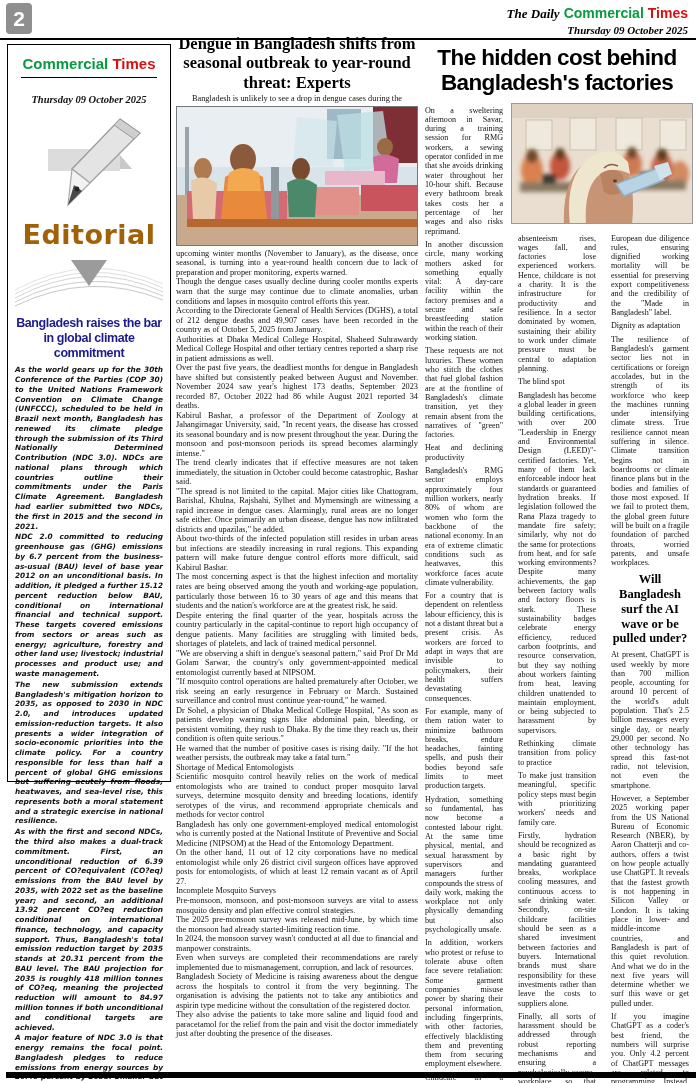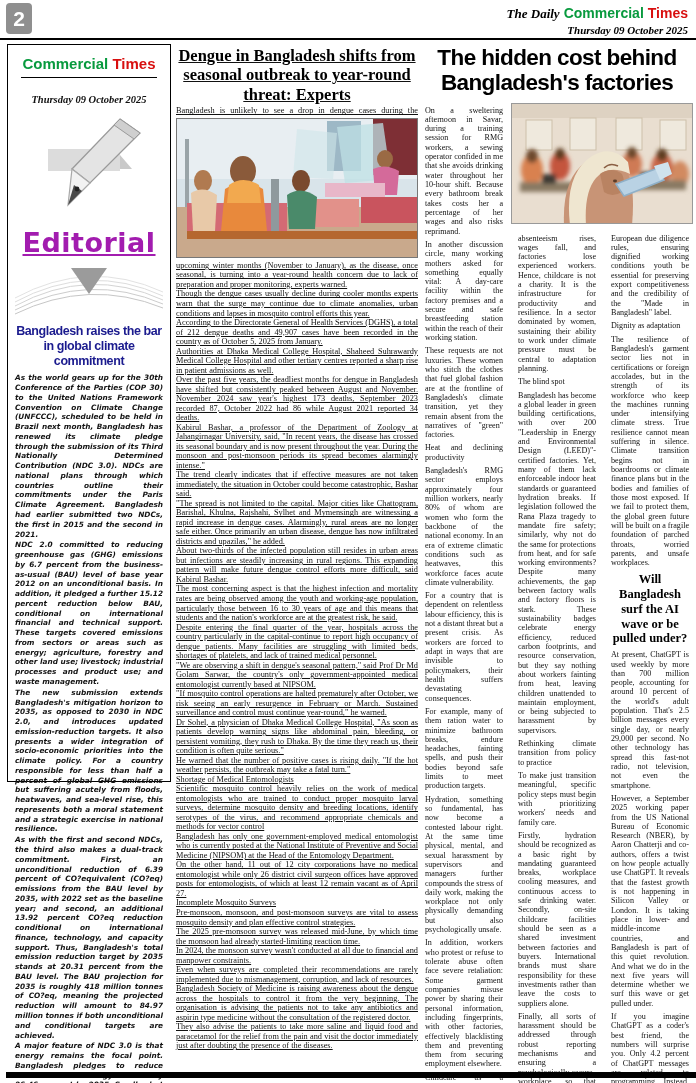--- a/index.html
+++ b/index.html
@@ -14,30 +14,30 @@
   .mast .green{font:bold 14px "Liberation Sans",sans-serif;color:#089a3e;}
   .mast .red{font:bold 14px "Liberation Sans",sans-serif;color:#d80f0f;}
   .mast-date{font:bold italic 11px "Liberation Serif",serif;color:#000;margin-top:2px;}
   
   .editorial{position:absolute;left:7px;top:44px;width:164px;height:738px;border:1.6px solid #000;
              box-sizing:border-box;padding:6px 7px 4px;background:#fff;}
   .ed-logo{text-align:center;font:bold 15px "Liberation Sans",sans-serif;padding-bottom:5px;border-bottom:1.4px solid #000;margin:4px 6px 0;}
   .ed-logo .g{color:#089a3e;} .ed-logo .r{color:#d80f0f;}
   .ed-date{text-align:center;font:bold italic 10.5px "Liberation Serif",serif;margin-top:16px;}
   .pen-wrap{text-align:center;margin-top:6px;}
-  .ed-label{text-align:center;font:bold 27px "DejaVu Sans",sans-serif;color:#a21caf;letter-spacing:0.5px;margin-top:8px;text-decoration:underline;}
+  .ed-label{text-align:center;font:bold 27px "DejaVu Sans",sans-serif;color:#a16207;letter-spacing:0.5px;margin-top:0px;}
   .swoosh-wrap{text-align:center;margin-top:2px;}
   .ed-headline{text-align:center;font:bold 12.5px/1.18 "Liberation Sans",sans-serif;letter-spacing:-0.4px;
                color:#1b1b8e;margin:4px 0 5px;}
   .ed-body p{margin:0 0 1px;font:italic 7.35px/1.33 "DejaVu Sans",sans-serif;font-weight:600;
              text-align:justify;color:#141414;}
   
-  .dengue{position:absolute;left:176px;top:44px;width:242px;text-decoration:underline;}
+  .dengue{position:absolute;left:176px;top:32px;width:242px;}
   .dengue h1{margin:2px 0 2px;text-align:center;font:bold 16.5px/1.18 "Liberation Serif",serif;color:#000;}
-  .dengue .lead{font:8.3px/1.15 "Liberation Serif",serif;text-align:justify;text-align-last:justify;margin:1px 0 2px;}
+  .dengue .lead{font:8.3px/1.15 "Liberation Serif",serif;text-align:justify;text-align-last:justify;margin:1px 16px 2px;}
   .photo{width:242px;height:140px;border:1px solid #777;box-sizing:border-box;overflow:hidden;margin-bottom:3px;}
   .dengue .body p{margin:0;font:8.3px/1.147 "Liberation Serif",serif;text-align:justify;}
   
   .rsec{position:absolute;left:421px;top:44px;width:272px;}
   .rsec h1{margin:2px 0 6px;text-align:center;font:bold 22.5px/1.1 "Liberation Sans",sans-serif;letter-spacing:-0.6px;color:#000;}
   .rwrap{position:relative;}
   .factory-img{position:absolute;top:1px;right:0;width:182px;height:121px;border:1px solid #999;box-sizing:border-box;overflow:hidden;}
   .rcols{display:flex;gap:7px;}
   .rcol{flex:1;min-width:0;}
   .rcol p{margin:4px;font:8.1px/1.152 "Liberation Serif",serif;text-align:justify;}
@@ -221,21 +221,21 @@
             <p>The blind spot</p>
             <p>Bangladesh has become a global leader in green building certifications, with over 200 "Leadership in Energy and Environmental Design (LEED)"-certified factories. Yet, many of them lack enforceable indoor heat standards or guaranteed hydration breaks. If legislation followed the Rana Plaza tragedy to mandate fire safety; similarly, why not do the same for protections from heat, and for safe working environments? Despite many achievements, the gap between factory walls and factory floors is stark. These sustainability badges celebrate energy efficiency, reduced carbon footprints, and resource conservation, but they say nothing about workers fainting from heat, leaving children unattended to maintain employment, or being subjected to harassment by supervisors.</p>
             <p>Rethinking climate transition from policy to practice</p>
             <p>To make just transition meaningful, specific policy steps must begin with prioritizing workers' needs and family care.</p>
             <p>Firstly, hydration should be recognized as a basic right by mandating guaranteed breaks, workplace cooling measures, and continuous access to safe drinking water. Secondly, on-site childcare facilities should be seen as a shared investment between factories and buyers. International brands must share responsibility for these investments rather than leave the costs to suppliers alone.</p>
             <p>Finally, all sorts of harassment should be addressed through robust reporting mechanisms and ensuring a psychologically-secure workplace, so that workers can feel safe and supported.</p>
             <p>These reforms are not only moral imperatives. They are strategic. As Bangladesh prepares for graduation from LDC status and faces new</p>
           </div>
         <div class="rcol padtop">
           <div>
-              <p>European due diligence rules, ensuring dignified working conditions youth be essential for preserving export competitiveness and the credibility of the "Made in Bangladesh" label.</p>
+              <p>European due diligence rules, ensuring dignified working mortality will be essential for preserving export competitiveness and the credibility of the "Made in Bangladesh" label.</p>
               <p>Dignity as adaptation</p>
               <p>The resilience of Bangladesh's garment sector lies not in certifications or foreign accolades, but in the strength of its workforce who keep the machines running under intensifying climate stress. True resilience cannot mean suffering in silence. Climate transition begins not in boardrooms or climate finance plans but in the bodies and families of those most exposed. If we fail to protect them, the global green future will be built on a fragile foundation of parched throats, worried parents, and unsafe workplaces.</p>
             </div>
           <h2 class="ai-head">Will Bangladesh surf the AI wave or be pulled under?</h2>
           <div>
               <p>At present, ChatGPT is used weekly by more than 700 million people, accounting for around 10 percent of the world's adult population. That's 2.5 billion messages every single day, or nearly 29,000 per second. No other technology has spread this fast-not radio, not television, not even the smartphone.</p>
               <p>However, a September 2025 working paper from the US National Bureau of Economic Research (NBER), by Aaron Chatterji and co-authors, offers a twist on how people actually use ChatGPT. It reveals that the fastest growth is not happening in Silicon Valley or London. It is taking place in lower- and middle-income countries, and Bangladesh is part of this quiet revolution. And what we do in the next five years will determine whether we surf this wave or get pulled under.</p>
               <p>If you imagine ChatGPT as a coder's best friend, the numbers will surprise you. Only 4.2 percent of ChatGPT messages are related to programming. Instead, the dominant use is related to writing, including drafting, editing, translating, and summarising. In June 2025, nearly 40 percent of work-related messages involved writing tasks, from polishing reports to drafting proposals.</p>
               <p>Writing is more than words; it's structured thinking, persuasive storytelling, and sharp decision-making. In almost every white-collar job, the ability to write well is the ability to lead. Therefore, it matters for Bangladesh as well.</p>
             </div>

